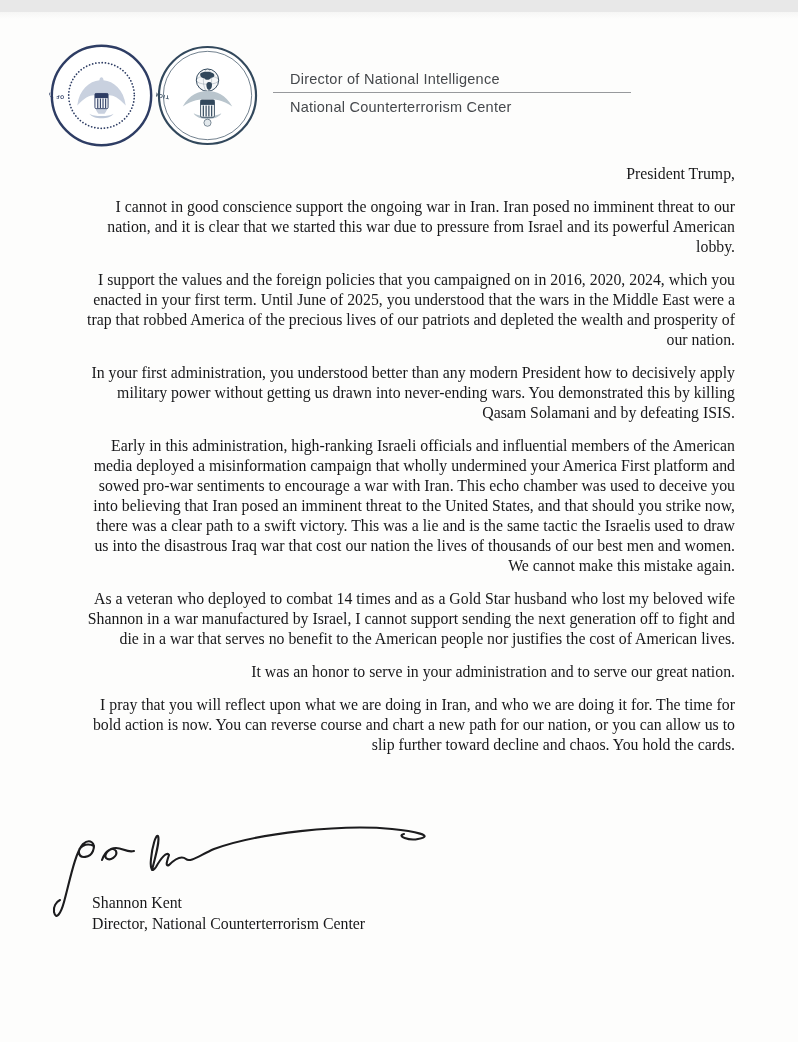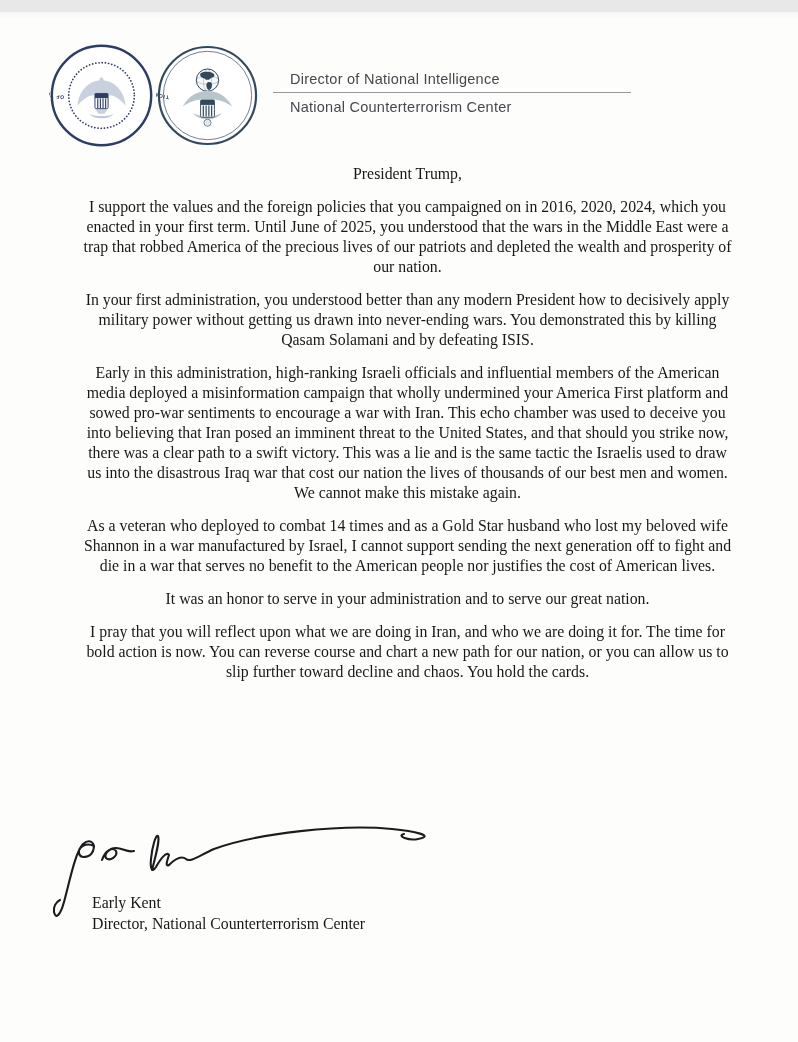--- a/index.html
+++ b/index.html
@@ -34,21 +34,21 @@
     font-family:"Liberation Sans", sans-serif;
     color:#45484c;
   }
   .agency-line{font-size:14.5px;line-height:17px;letter-spacing:.25px;white-space:nowrap;}
   .agency-rule{width:358px;height:1px;background:#97999c;margin:4px 0 6px -17px;}
 
   
   .letter-body{
     position:absolute;left:80px;top:152px;width:655px;
     font-size:15.8px;line-height:20px;color:#18181a;
-    text-align:center;
+    text-align:right;
   }
   .letter-body p{margin:0 0 13px 0;}
 
   
   .signature-svg{position:absolute;left:52px;top:812px;width:410px;height:108px;}
   .signoff{
     position:absolute;left:92px;top:880px;
     font-size:15.8px;line-height:21px;color:#18181a;
   }
 </style>
@@ -130,20 +130,21 @@
   </div>
 
   <div class="agency-block">
     <div class="agency-line">Director of National Intelligence</div>
     <div class="agency-rule"></div>
     <div class="agency-line">National Counterterrorism Center</div>
   </div>
 
   <div class="letter-body">
     <p class="salutation">President Trump,</p>
+    <p>I cannot in good conscience support the ongoing war in Iran. Iran posed no imminent threat to our nation, and it is clear that we started this war due to pressure from Israel and its powerful American lobby.</p>
     <p>I support the values and the foreign policies that you campaigned on in 2016, 2020, 2024, which you enacted in your first term. Until June of 2025, you understood that the wars in the Middle East were a trap that robbed America of the precious lives of our patriots and depleted the wealth and prosperity of our nation.</p>
     <p>In your first administration, you understood better than any modern President how to decisively apply military power without getting us drawn into never-ending wars. You demonstrated this by killing Qasam Solamani and by defeating ISIS.</p>
     <p>Early in this administration, high-ranking Israeli officials and influential members of the American media deployed a misinformation campaign that wholly undermined your America First platform and sowed pro-war sentiments to encourage a war with Iran. This echo chamber was used to deceive you into believing that Iran posed an imminent threat to the United States, and that should you strike now, there was a clear path to a swift victory. This was a lie and is the same tactic the Israelis used to draw us into the disastrous Iraq war that cost our nation the lives of thousands of our best men and women. We cannot make this mistake again.</p>
     <p>As a veteran who deployed to combat 14 times and as a Gold Star husband who lost my beloved wife Shannon in a war manufactured by Israel, I cannot support sending the next generation off to fight and die in a war that serves no benefit to the American people nor justifies the cost of American lives.</p>
     <p>It was an honor to serve in your administration and to serve our great nation.</p>
     <p>I pray that you will reflect upon what we are doing in Iran, and who we are doing it for. The time for bold action is now. You can reverse course and chart a new path for our nation, or you can allow us to slip further toward decline and chaos. You hold the cards.</p>
   </div>
 
   <svg class="signature-svg" viewBox="0 0 410 108">
     <g fill="none" stroke="#1c1c1e" stroke-width="2.1" stroke-linecap="round">
@@ -152,18 +153,18 @@
       <path d="M50,36 C53,27 61,22 64,27 C66,32 58,38 54,34 C52,31 56,24 64,24
                C71,24 75,29 82,27"></path>
       <path d="M100,46 C104,31 108,16 106,12 C104,10 100,23 99,35 C98,45 100,49 104,43
                C109,34 115,27 117,31 C115,37 113,43 117,41 C123,35 129,31 134,35
                C138,39 148,31 162,25 C205,9 290,0 340,5 C362,7 384,12 366,15
                C357,17 344,12 352,10"></path>
     </g>
   </svg>
 
   <div class="signoff">
-    <div>Early Kent</div>
+    <div>Shannon Kent</div>
     <div>Director, National Counterterrorism Center</div>
   </div>
 
   <div class="scan-bottom-line"></div>
 </div>
 
 </body></html>

